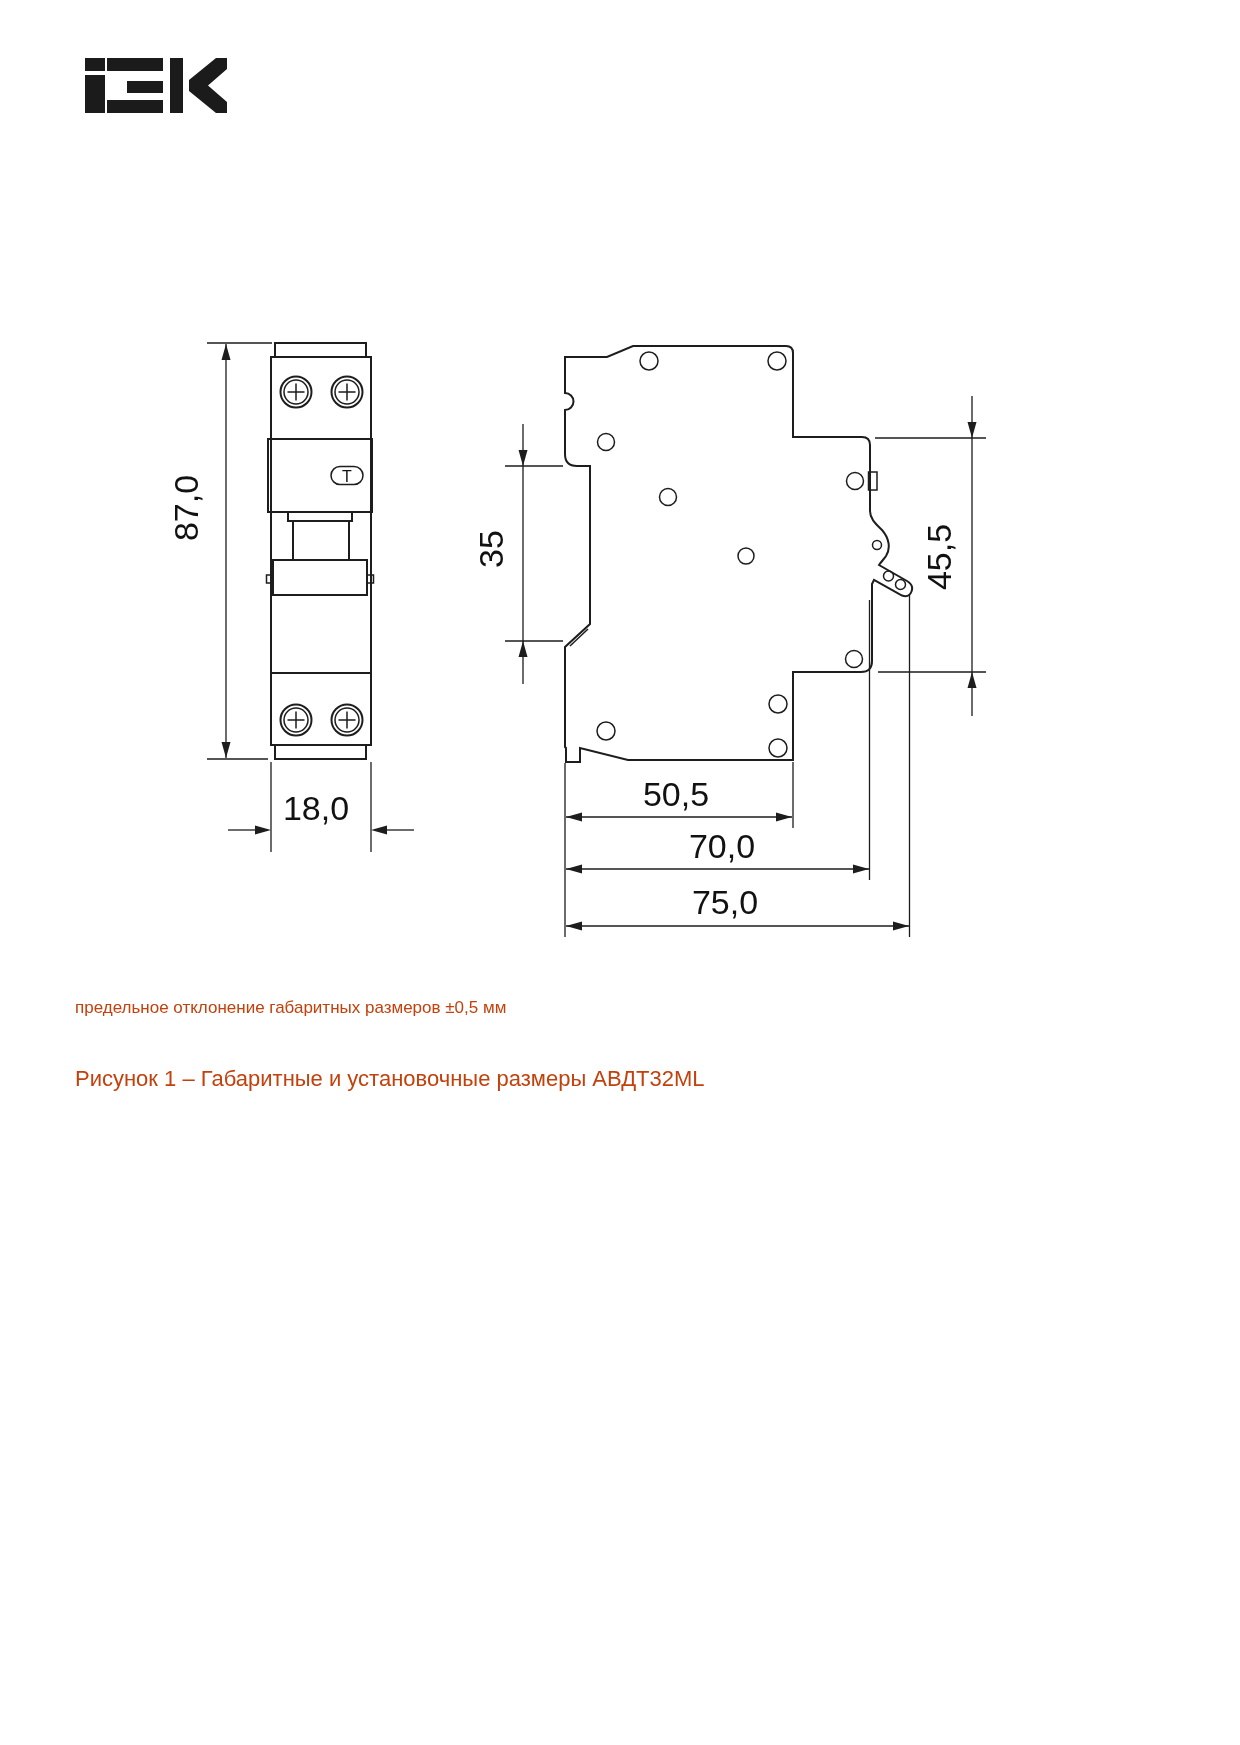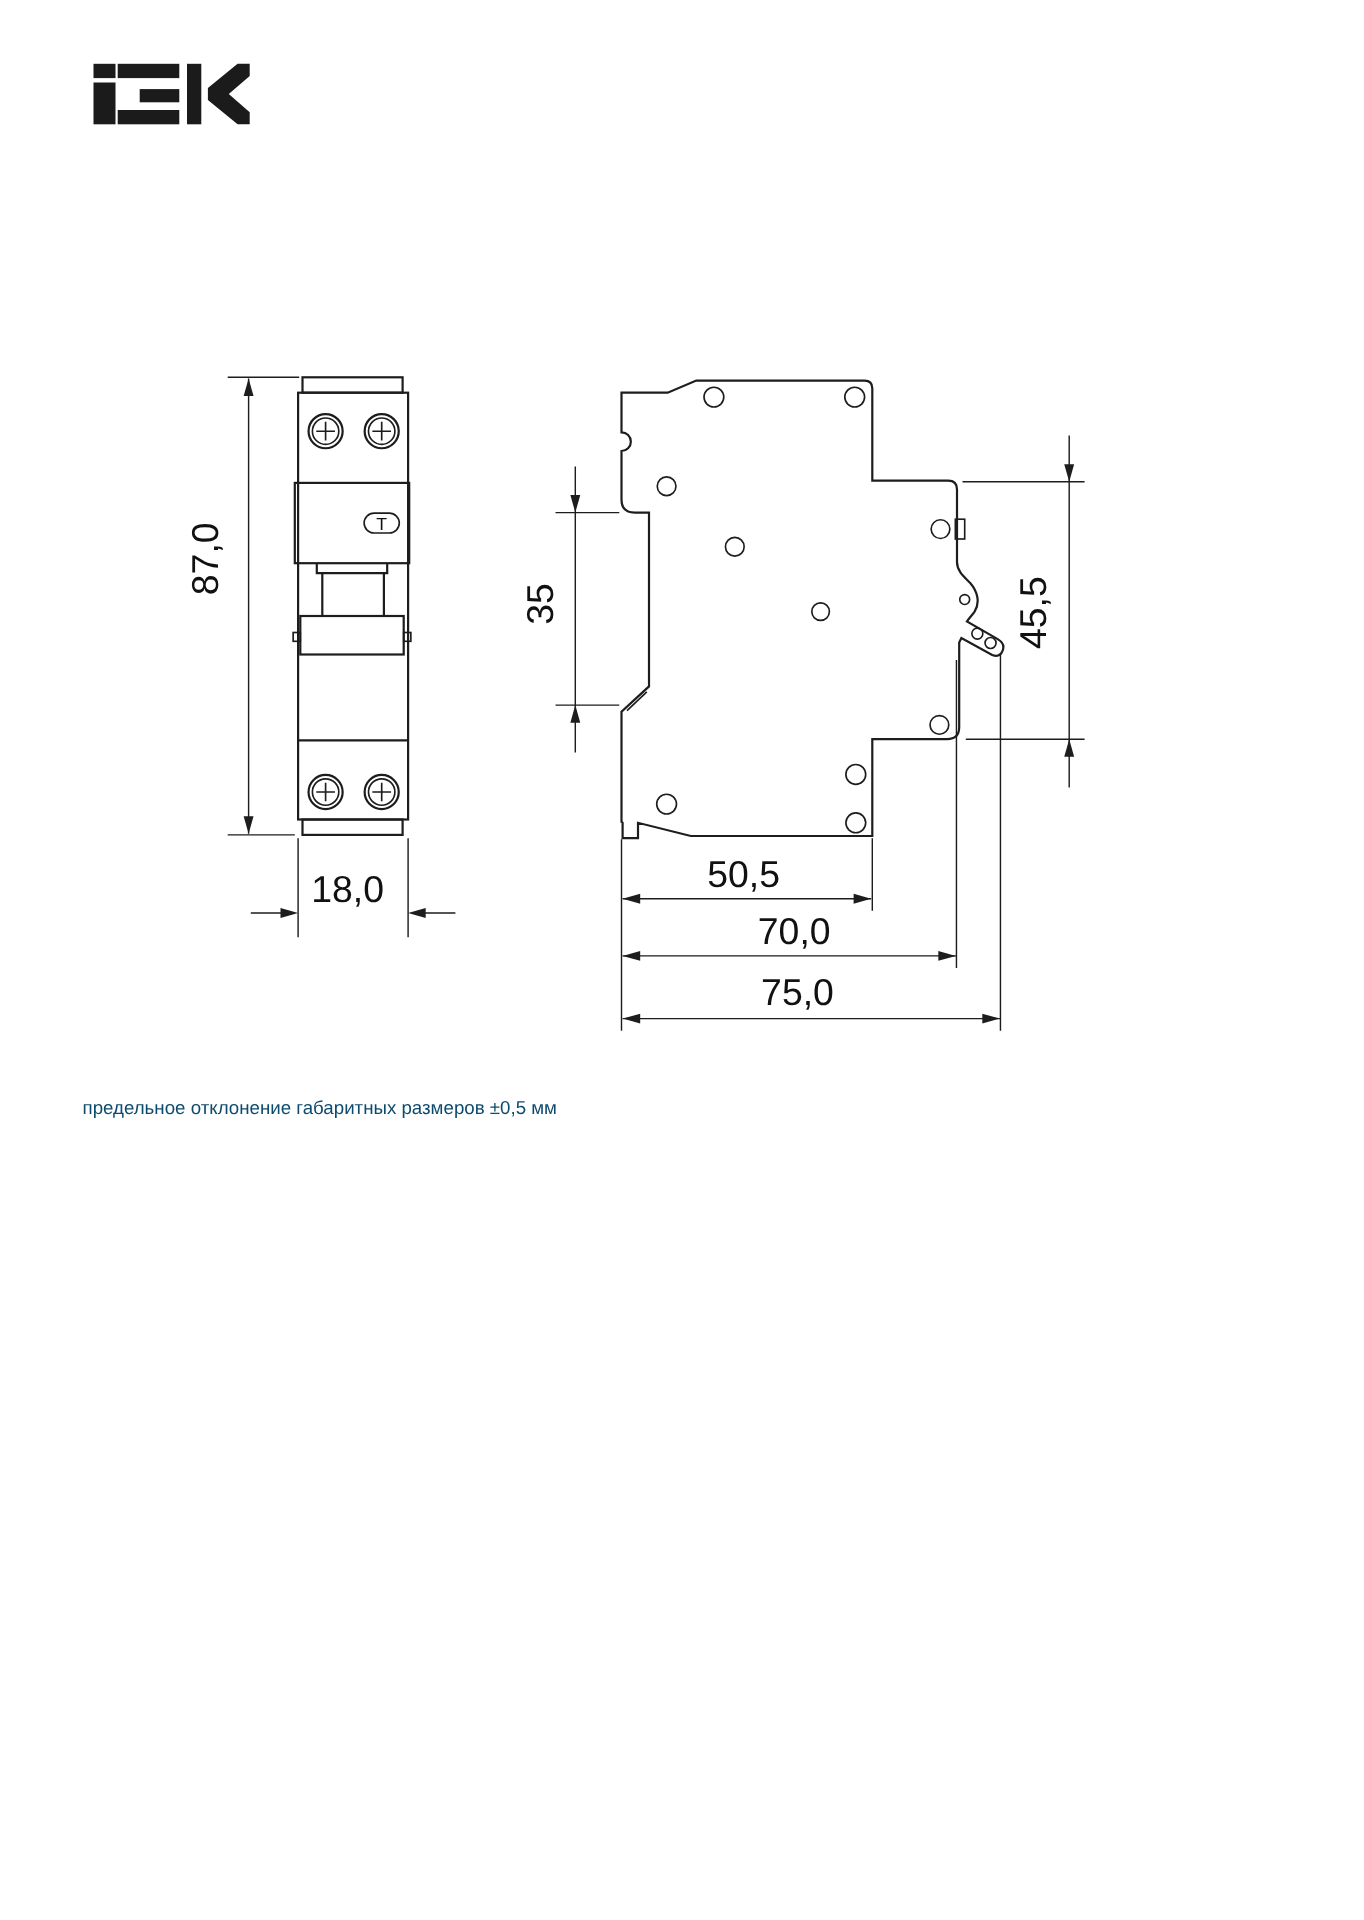--- a/index.html
+++ b/index.html
@@ -18,21 +18,21 @@
   .dimtext{
     font-family:"Liberation Sans", sans-serif;
     font-size:34px;fill:#111;
   }
   .btntext{
     font-family:"Liberation Sans", sans-serif;
     font-size:16px;fill:#111;
   }
   .logo-shape{fill:#1b1b1b;stroke:none;}
   .caption{
-    position:absolute;left:75px;color:#0c4a6e;
+    position:absolute;left:75px;color:#c2410c;
     font-family:"Liberation Sans", sans-serif;
     white-space:nowrap;
   }
   .caption.note{top:998px;font-size:17px;}
   .caption.figure{top:1066px;font-size:22px;}
 </style>
 </head>
 <body>
 
 <div class="page">
@@ -186,14 +186,15 @@
       <g>
         <line class="dimline" x1="566" y1="926" x2="909" y2="926"></line>
         <polygon class="arrow" points="566,926 582,921.5 582,930.5"></polygon>
         <polygon class="arrow" points="909,926 893,921.5 893,930.5"></polygon>
         <text class="dimtext" x="725" y="914" text-anchor="middle">75,0</text>
       </g>
     </g>
   </svg>
 
   <div class="caption note">предельное отклонение габаритных размеров ±0,5 мм</div>
+  <div class="caption figure">Рисунок 1 – Габаритные и установочные размеры АВДТ32ML</div>
 
 </div>
 
 </body></html>

